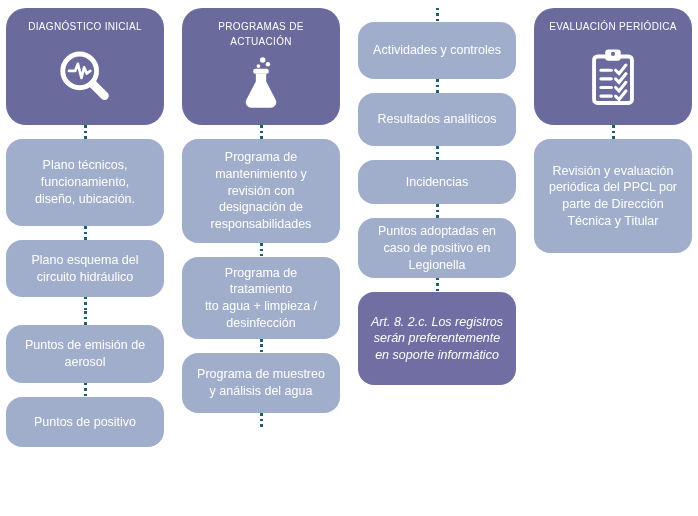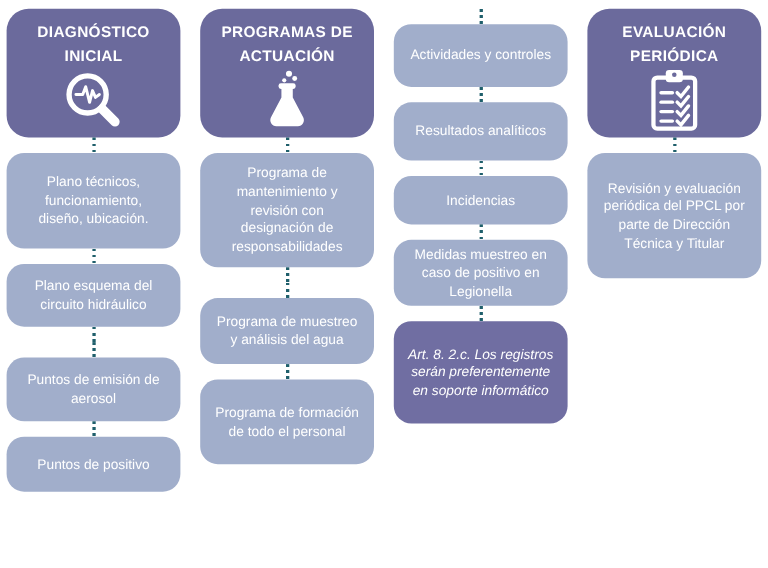--- a/index.html
+++ b/index.html
@@ -26,21 +26,21 @@
   .col{display:flex;flex-direction:column;align-items:stretch;}
   .header{
     height:117px;
     background:var(--header);
     border-radius:20px;
     color:var(--text);
     display:flex;flex-direction:column;align-items:center;
     padding-top:11px;
   }
   .header-title{
-    font-size:14px;font-weight:bold;letter-spacing:.3px;
+    font-size:10px;font-weight:normal;letter-spacing:.3px;
     text-align:center;line-height:1.5;
     max-width:140px;
   }
   .hicon{flex:1;display:flex;align-items:center;justify-content:center;padding-bottom:4px;}
   .conn{
     align-self:center;
     width:3px;height:14px;flex:0 0 auto;
     background:repeating-linear-gradient(180deg,var(--teal) 0 2.5px,transparent 2.5px 5.5px);
   }
   .item{
@@ -93,35 +93,36 @@
             <circle cx="38" cy="7" r="3.2" fill="#fff"></circle>
             <circle cx="44" cy="12" r="2.6" fill="#fff"></circle>
             <rect x="27" y="17" width="18" height="6" rx="2.5" fill="#fff"></rect>
             <path d="M30 23 h12 v9 l11 21 a6.5 6.5 0 0 1 -5.6 9.5 H24.6 a6.5 6.5 0 0 1 -5.6 -9.5 l11 -21 z" fill="#fff"></path>
           </svg>
         </div>
       </div>
       <div class="conn"></div>
       <div class="item" style="min-height:104px">Programa de mantenimiento y revisión con designación de responsabilidades</div>
       <div class="conn"></div>
+      <div class="item" style="min-height:82px">Programa de tratamiento
+tto agua + limpieza / desinfección</div>
       <div class="conn"></div>
       <div class="item" style="min-height:60px">Programa de muestreo y análisis del agua</div>
       <div class="conn"></div>
-      <div class="item" style="min-height:77px">Programa de formación de todo el personal</div>
     </div>
 
     <div class="col">
       <div class="conn"></div>
       <div class="item" style="min-height:57px">Actividades y controles</div>
       <div class="conn"></div>
       <div class="item" style="min-height:53px">Resultados analíticos</div>
       <div class="conn"></div>
       <div class="item" style="min-height:44px">Incidencias</div>
       <div class="conn"></div>
-      <div class="item" style="min-height:60px">Medidas muestreo en caso de positivo en Legionella</div>
+      <div class="item" style="min-height:60px">Puntos adoptadas en caso de positivo en Legionella</div>
       <div class="conn"></div>
       <div class="item highlight" style="min-height:93px">Art. 8. 2.c. Los registros serán preferentemente en soporte informático</div>
     </div>
 
     <div class="col">
       <div class="header">
         <div class="header-title">EVALUACIÓN PERIÓDICA</div>
         <div class="hicon">
           <svg width="56" height="62" viewBox="0 0 64 72">
             <rect x="10" y="11" width="44" height="54" rx="4" fill="none" stroke="#fff" stroke-width="4.5"></rect>

